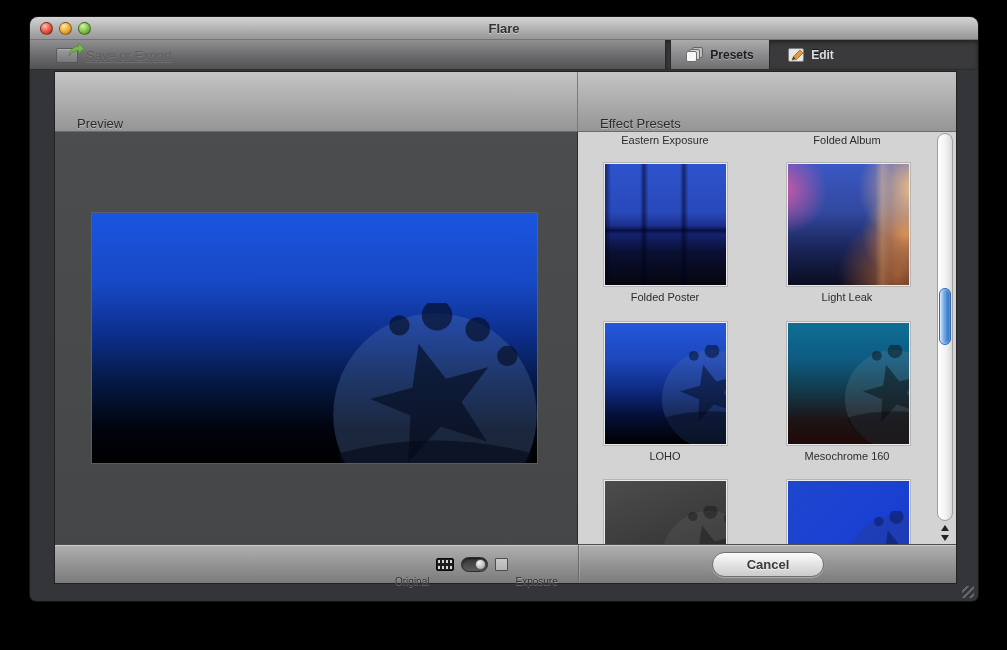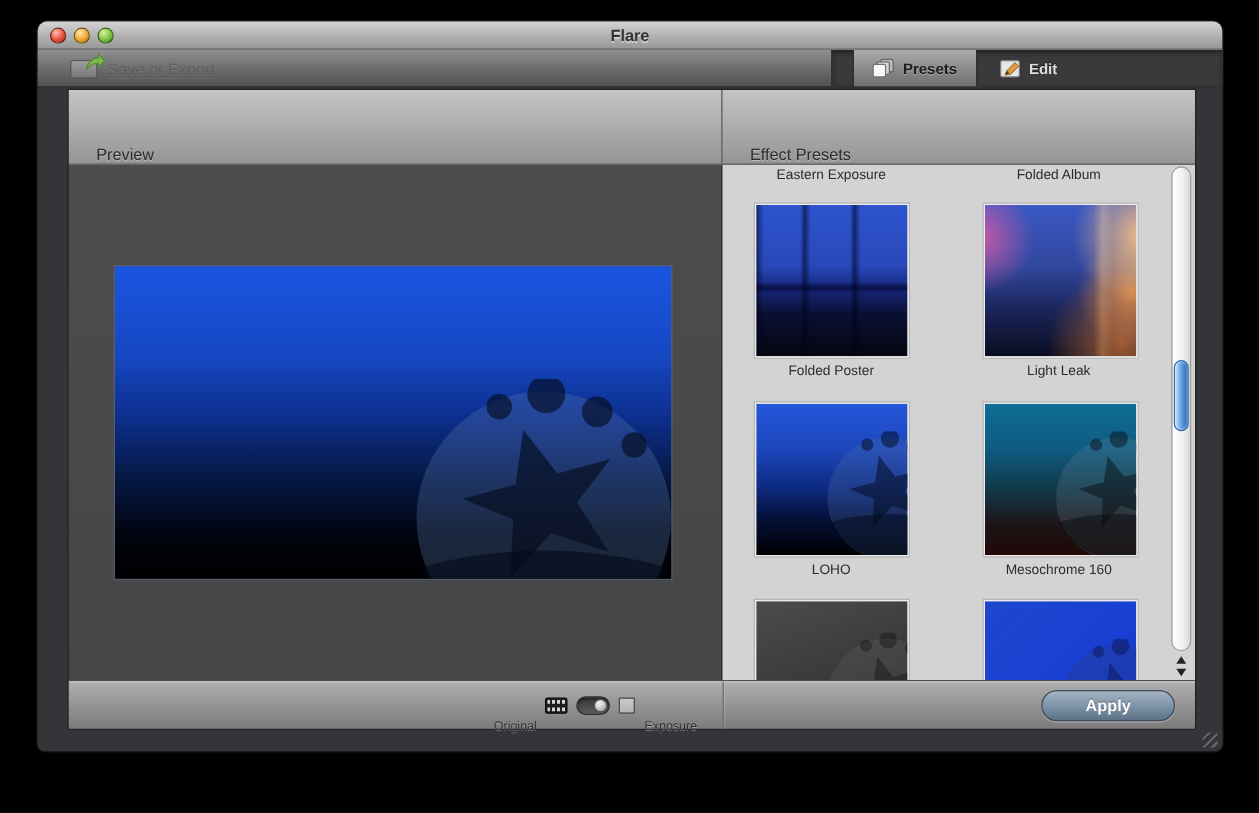--- a/index.html
+++ b/index.html
@@ -30,21 +30,21 @@
   .save-btn { position:absolute; left:26px; top:3px; height:24px; display:flex;
               align-items:center; gap:8px; opacity:.85; }
   .save-ico { position:relative; width:22px; height:15px;
               background:linear-gradient(#a2a2a4,#7e7e80); border:1px solid #565658;
               border-radius:2px; box-shadow:inset 0 1px 0 rgba(255,255,255,.25); }
   .save-ico svg { position:absolute; right:-8px; top:-7px; }
   .save-lbl { font-size:13px; color:#5b5b5d; text-shadow:0 1px 0 rgba(255,255,255,.12);text-decoration:underline; }
 
   .tab-strip { position:absolute; left:635px; right:0; top:0; bottom:0;
                background:#3a3a3c; border-left:1px solid #2a2a2c;
-               box-shadow:inset 0 2px 4px rgba(0,0,0,.45); display:flex; padding-left:16px; }
+               box-shadow:inset 0 2px 4px rgba(0,0,0,.45); display:flex; padding-left:4px; }
   .tab { height:100%; display:flex; align-items:center; justify-content:center; gap:7px;
          font-size:12px; font-weight:bold; color:#dedede;
          text-shadow:0 -1px 0 rgba(0,0,0,.6); cursor:default; }
   .tab.presets { width:100px; }
   .tab.edit { width:82px; }
   .tab.snapshots { width:100px; }
   .tab.selected { background:linear-gradient(180deg,#ababad,#8c8c8e 50%,#6f6f71);
                   border-left:1px solid #28282a; border-right:1px solid #28282a;
                   color:#1c1c1c; text-shadow:0 1px 0 rgba(255,255,255,.3); }
 
@@ -291,20 +291,20 @@
       <div class="bb-divider"></div>
       <div class="orig-group">
         <span class="small-lbl">Original</span>
         <span class="film"></span>
         <span class="toggle">
           <span class="knob"></span>
         </span>
         <span class="chk"></span>
         <span class="small-lbl">Exposure</span>
       </div>
-      <div class="btn btn-apply">
-        <span>Apply</span>
+      <div class="btn btn-cancel">
+        <span>Cancel</span>
       </div>
     </div>
   </div>
 
   <div class="resize-grip"></div>
 </div>
 
 </body></html>

